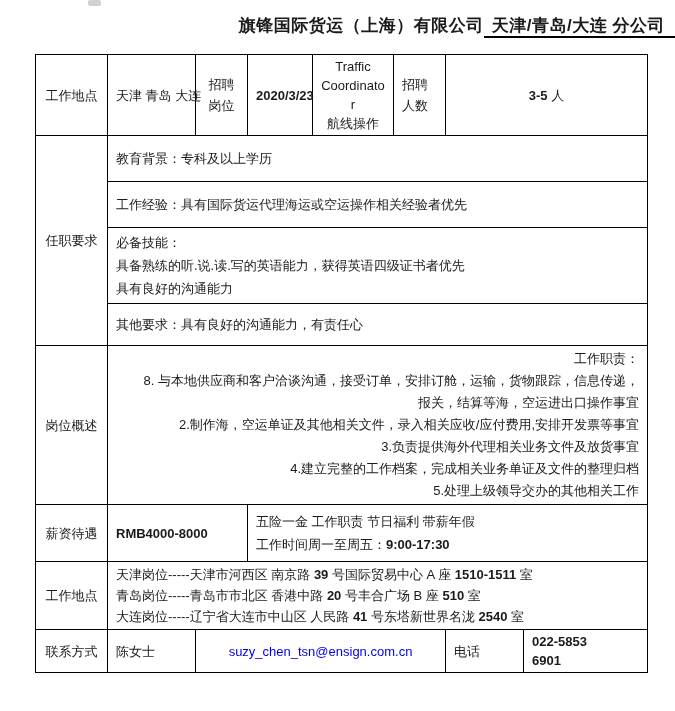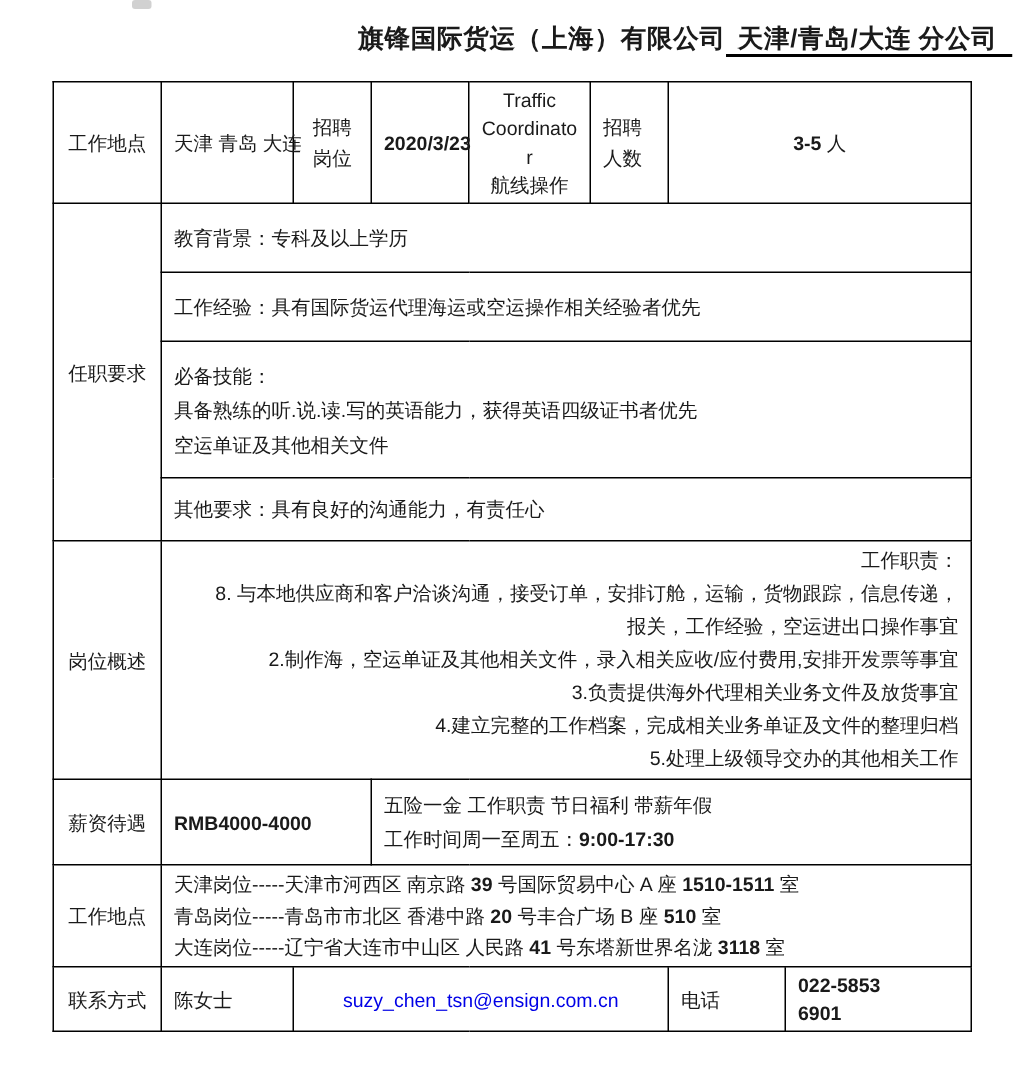--- a/index.html
+++ b/index.html
@@ -77,59 +77,59 @@
     <td class="c" colspan="2"><b>3-5</b> 人</td>
   </tr>
 
   <tr style="height:46px">
     <td class="c" rowspan="4">任职要求</td>
     <td colspan="7">教育背景：专科及以上学历</td>
   </tr>
   <tr style="height:46px">
     <td colspan="7">工作经验：具有国际货运代理海运或空运操作相关经验者优先</td>
   </tr>
-  <tr style="height:91px">
+  <tr style="height:76px">
     <td colspan="7" class="top">
       <div class="skill-line">必备技能：</div>
       <div class="skill-line">具备熟练的听.说.读.写的英语能力，获得英语四级证书者优先</div>
-      <div class="skill-line">空运单证及其他相关文件</div>
+      <div class="skill-line">具有良好的沟通能力</div>
     </td>
   </tr>
   <tr style="height:42px">
     <td colspan="7">其他要求：具有良好的沟通能力，有责任心</td>
   </tr>
 
   <tr style="height:153px">
     <td class="c">岗位概述</td>
     <td colspan="7" class="top">
       <div class="duty-line">工作职责：</div>
       <div class="duty-line">8. 与本地供应商和客户洽谈沟通，接受订单，安排订舱，运输，货物跟踪，信息传递，</div>
-      <div class="duty-line">报关，工作经验，空运进出口操作事宜</div>
+      <div class="duty-line">报关，结算等海，空运进出口操作事宜</div>
       <div class="duty-line">2.制作海，空运单证及其他相关文件，录入相关应收/应付费用,安排开发票等事宜</div>
       <div class="duty-line">3.负责提供海外代理相关业务文件及放货事宜</div>
       <div class="duty-line">4.建立完整的工作档案，完成相关业务单证及文件的整理归档</div>
       <div class="duty-line">5.处理上级领导交办的其他相关工作</div>
     </td>
   </tr>
 
   <tr style="height:57px">
     <td class="c">薪资待遇</td>
-    <td colspan="2" class="bold nowrap">RMB4000-4000</td>
+    <td colspan="2" class="bold nowrap">RMB4000-8000</td>
     <td colspan="5">
       <div class="benefit-line">五险一金 工作职责 节日福利 带薪年假</div>
       <div class="benefit-line">工作时间周一至周五：<b>9:00-17:30</b></div>
     </td>
   </tr>
 
   <tr style="height:63px">
     <td class="c">工作地点</td>
     <td colspan="7">
       <div class="addr-line">天津岗位-----天津市河西区 南京路 <b>39</b> 号国际贸易中心 A 座 <b>1510-1511</b> 室</div>
       <div class="addr-line">青岛岗位-----青岛市市北区 香港中路 <b>20</b> 号丰合广场 B 座 <b>510</b> 室</div>
-      <div class="addr-line">大连岗位-----辽宁省大连市中山区 人民路 <b>41</b> 号东塔新世界名泷 <b>3118</b> 室</div>
+      <div class="addr-line">大连岗位-----辽宁省大连市中山区 人民路 <b>41</b> 号东塔新世界名泷 <b>2540</b> 室</div>
     </td>
   </tr>
 
   <tr style="height:42px">
     <td class="c">联系方式</td>
     <td>陈女士</td>
     <td colspan="4" class="c">
       <span class="email">suzy_chen_tsn@ensign.com.cn</span>
     </td>
     <td>电话</td>

